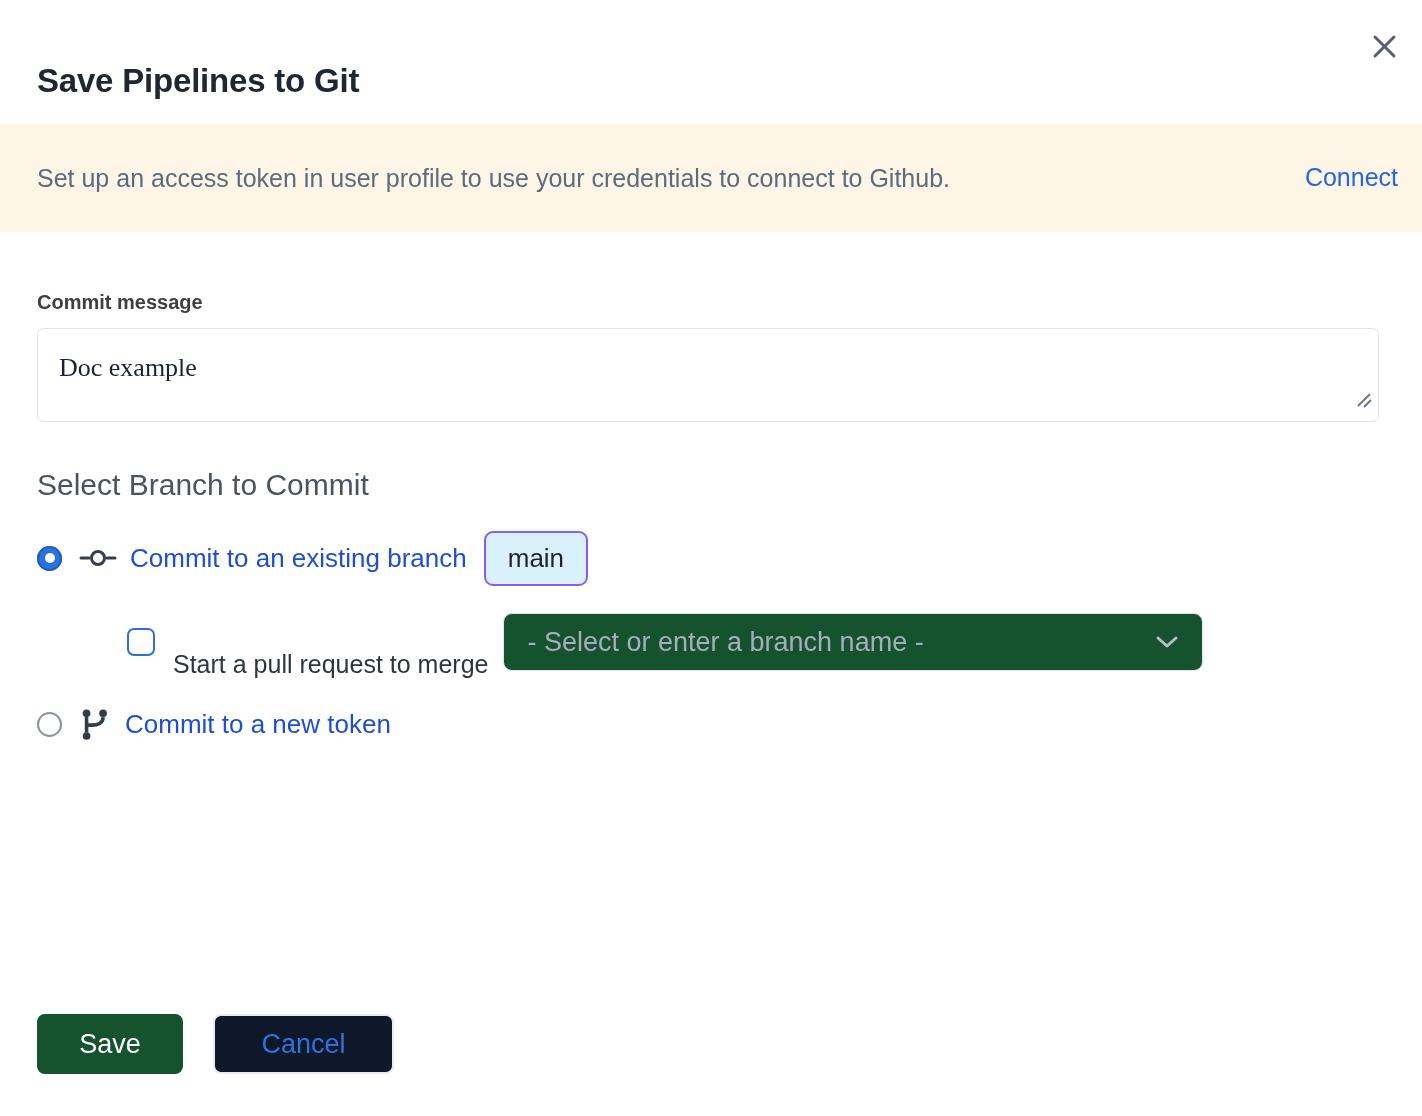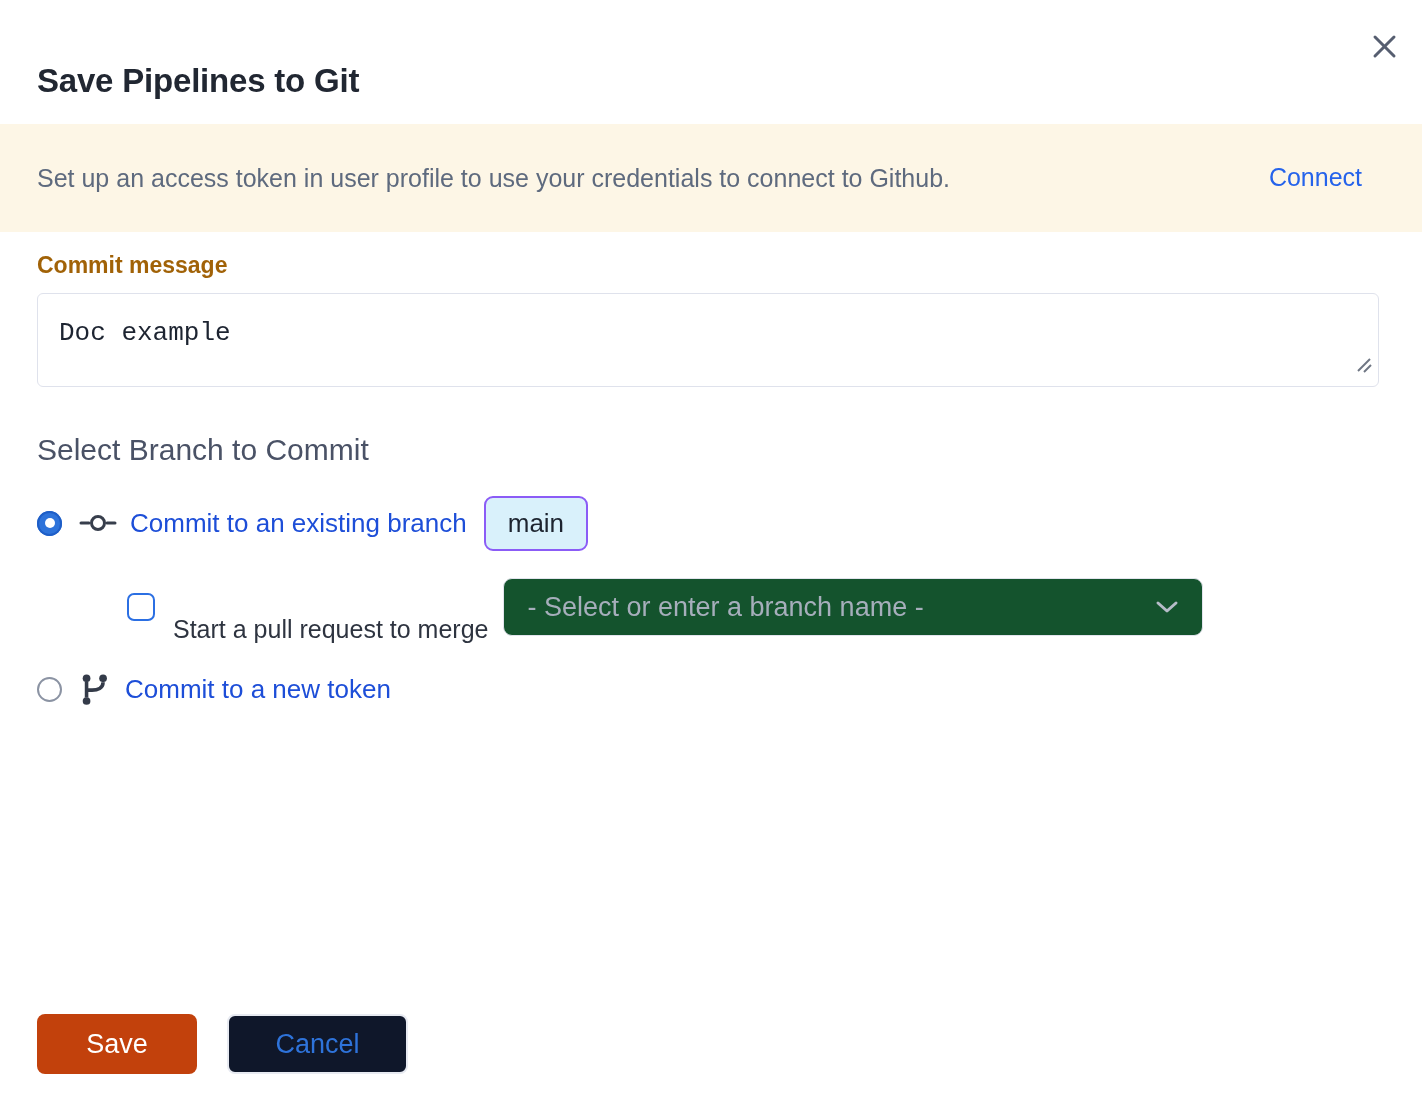--- a/index.html
+++ b/index.html
@@ -37,53 +37,53 @@
     padding: 0;
   }
 
   
   .banner {
     margin-top: 24px;
     height: 108px;
     background: #fdf6e6;
     display: flex;
     align-items: center;
-    padding: 0 60px 0 37px;
+    padding: 0 24px 0 37px;
   }
   .banner-message {
     flex: 1;
     font-size: 25px;
     color: #5e6a7e;
     line-height: 1.3;
   }
   .banner-action {
     font-size: 25px;
     color: #2563eb;
     text-decoration: none;
     white-space: nowrap;
     cursor: pointer;
   }
 
   
   .content { padding: 0 43px 0 37px; }
 
   .field-label {
-    margin-top: 20px;
-    font-size: 23px;
+    margin-top: 59px;
+    font-size: 20px;
     font-weight: 700;
-    color: #a16207;
+    color: #404040;
   }
   .textarea-wrap { position: relative; margin-top: 14px; }
   .commit-textarea {
     width: 100%;
     height: 94px;
     border: 1px solid #dfe2ec;
     border-radius: 6px;
     padding: 24px 30px 10px 21px;
-    font-family: Liberation Mono, monospace;
+    font-family: Liberation Serif, serif;
     font-size: 26px;
     color: #1d2431;
     resize: none;
     outline: none;
     display: block;
   }
   .resize-glyph { position: absolute; right: 5px; bottom: 8px; pointer-events: none; }
 
   .section-heading {
     margin-top: 46px;
@@ -165,22 +165,22 @@
     height: 60px;
     border-radius: 8px;
     font-family: "Liberation Sans", sans-serif;
     font-size: 27px;
     display: flex;
     align-items: center;
     justify-content: center;
     cursor: pointer;
   }
   .btn-save {
-    width: 160px;
-    background: #c2410c;
+    width: 146px;
+    background: #14532d;
     border: none;
     color: #ffffff;
   }
   .btn-cancel {
     width: 181px;
     background: #0f172a;
     border: 2px solid #e7eaf1;
     color: #2e73da;
   }
 </style>

